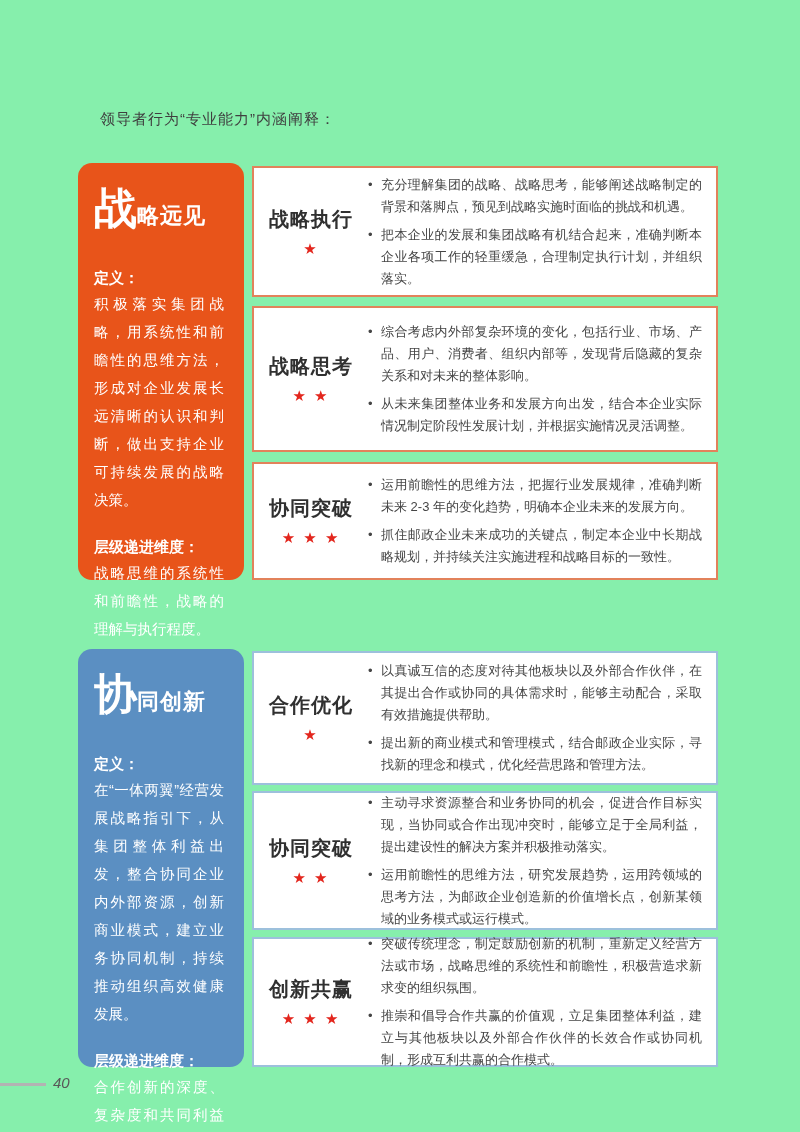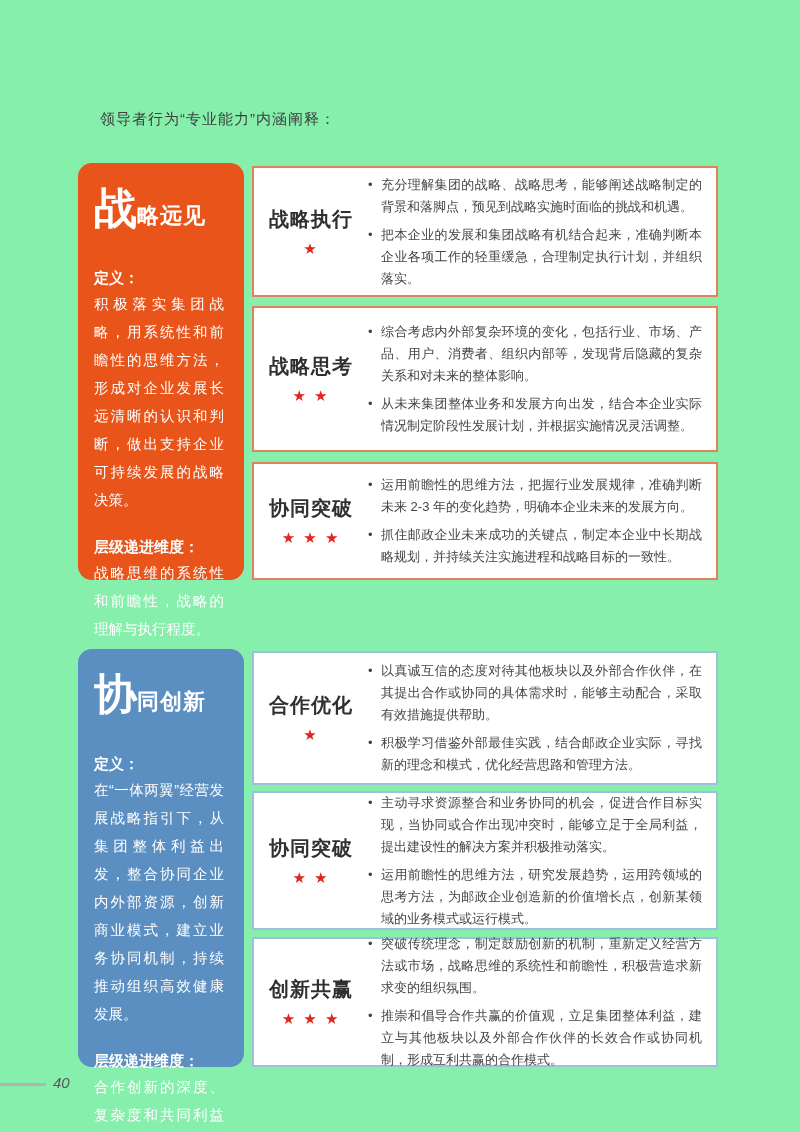--- a/index.html
+++ b/index.html
@@ -138,21 +138,21 @@
         <div class="level-name">合作优化</div>
         <div class="level-stars">★</div>
       </div>
       <div class="level-bullets">
         <div class="bullet">
             <span class="dot">•</span>
             <span class="bullet-text">以真诚互信的态度对待其他板块以及外部合作伙伴，在其提出合作或协同的具体需求时，能够主动配合，采取有效措施提供帮助。</span>
           </div>
         <div class="bullet">
             <span class="dot">•</span>
-            <span class="bullet-text">积极学习借鉴外部最佳实践，结合邮政企业实际，寻找新的理念和模式，优化经营思路和管理方法。</span>
+            <span class="bullet-text">提出新的商业模式和管理模式，结合邮政企业实际，寻找新的理念和模式，优化经营思路和管理方法。</span>
           </div>
       </div>
     </div>
 
     <div class="level-box blue-border" id="s2-box2">
       <div class="level-label">
         <div class="level-name">协同突破</div>
         <div class="level-stars">★ ★</div>
       </div>
       <div class="level-bullets">

